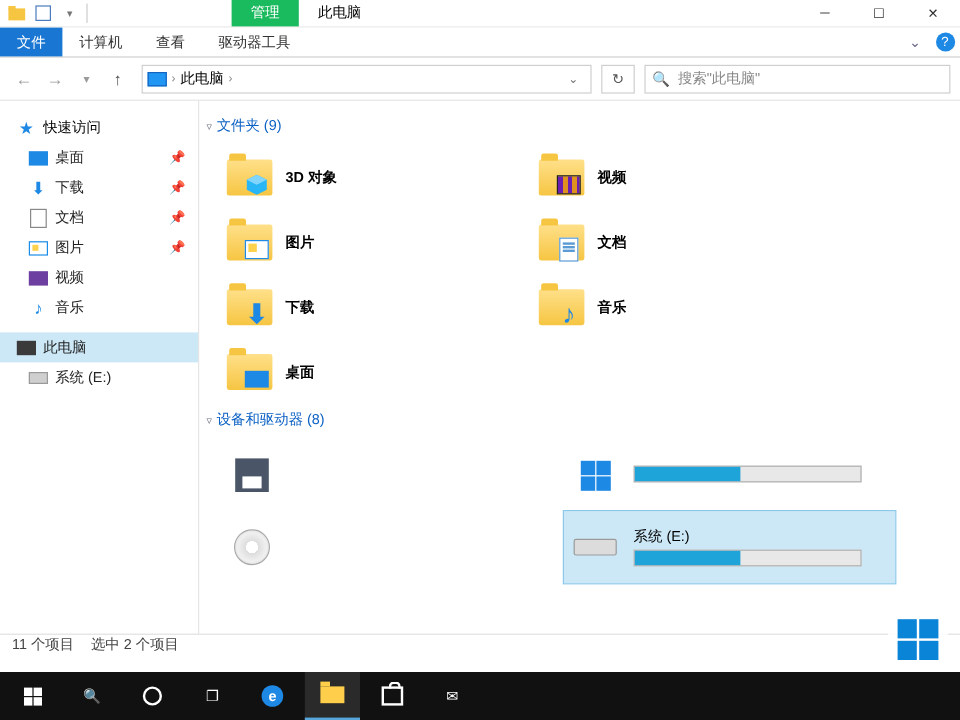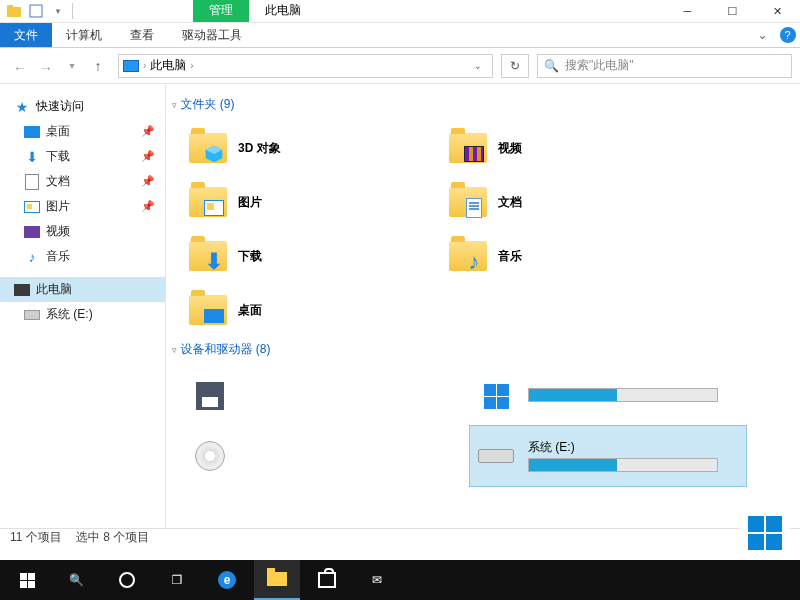--- a/index.html
+++ b/index.html
@@ -352,21 +352,21 @@
               <div class="fill" id="fill-e" style="width: 47%;"></div>
             </div>
         </div>
       </div>
     </div>
   </div>
 </div>
 
 <div class="statusbar">
   <span>11 个项目</span>
-  <span>选中 8 个项目</span>
+  <span>选中 2 个项目</span>
 </div>
 
 <div class="watermark">
   <div class="wlogo">
       <span></span>
       <span></span>
       <span></span>
       <span></span>
     </div>
 </div>

